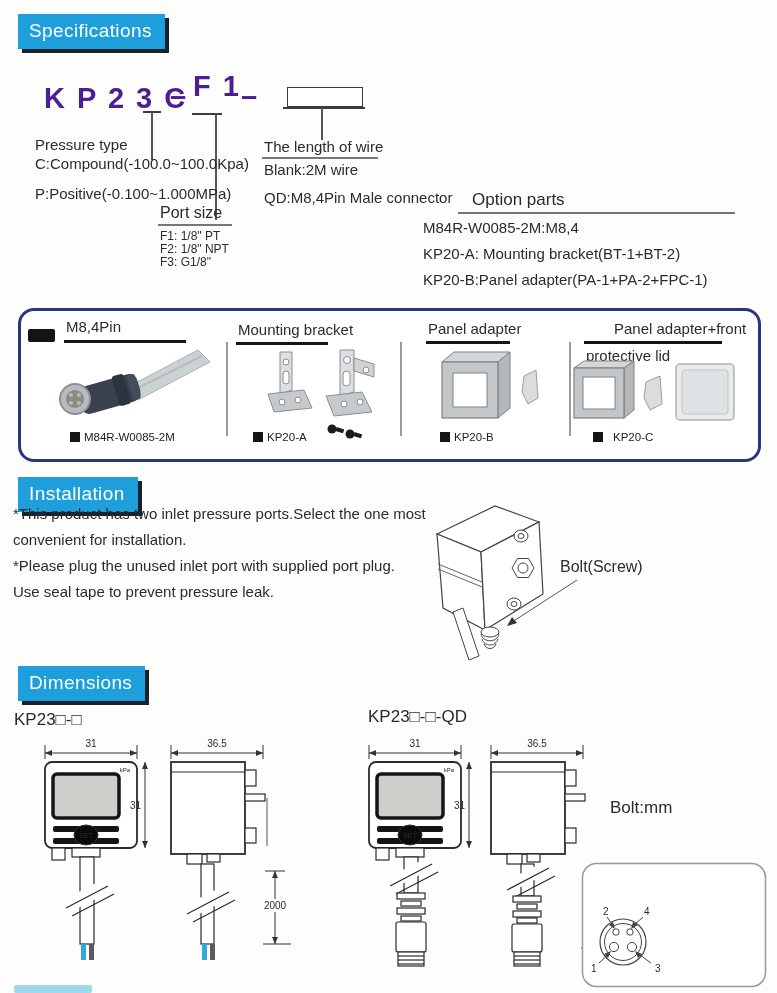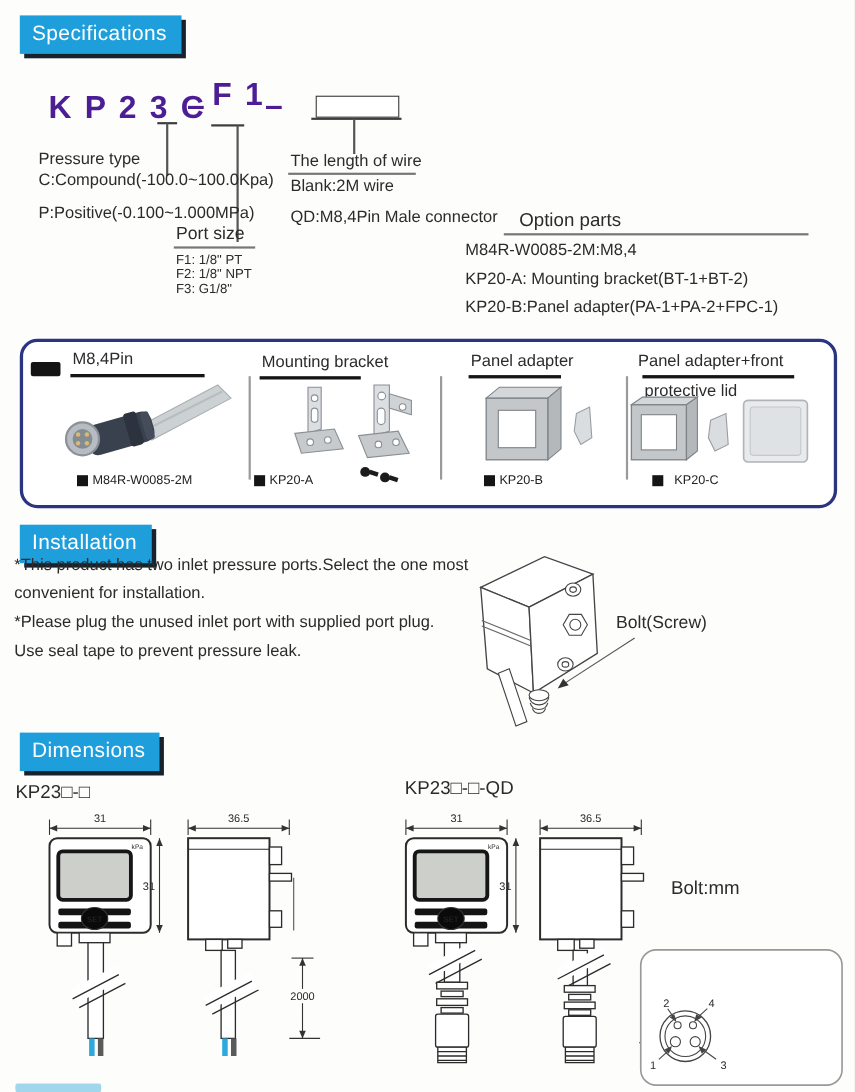--- a/index.html
+++ b/index.html
@@ -112,40 +112,40 @@
     <polygon points="64,46 100,42 110,62 72,66" fill="#c6cacd" stroke="#8a8f94"></polygon>
     <circle cx="82" cy="54" r="3" fill="#fff" stroke="#8a8f94"></circle>
     <circle cx="98" cy="52" r="3" fill="#fff" stroke="#8a8f94"></circle>
     <g>
       <circle cx="70" cy="79" r="4.5" fill="#1b1b1b"></circle>
       <rect x="74" y="77" width="8" height="4" fill="#1b1b1b" transform="rotate(18 74 79)"></rect>
       <circle cx="88" cy="84" r="4.5" fill="#1b1b1b"></circle>
       <rect x="92" y="82" width="8" height="4" fill="#1b1b1b" transform="rotate(18 92 84)"></rect>
     </g>
   </svg>
-  <div class="cap" style="left:231px;top:431px;justify-content:center;">
+  <div class="cap" style="left:253px;top:431px;justify-content:center;">
     <span class="sq"></span>
     <span>KP20-A</span>
   </div>
 
   <div class="t body15" style="left:428px;top:320px;">Panel adapter</div>
   <div class="ul2" style="left:426px;top:341px;width:84px;"></div>
   <svg style="left:432px;top:348px;" width="112" height="80" viewBox="0 0 112 80">
     <polygon points="10,14 22,4 78,4 66,14" fill="#d4d7da" stroke="#7e8387"></polygon>
     <polygon points="66,14 78,4 78,60 66,70" fill="#b4b8bb" stroke="#7e8387"></polygon>
     <rect x="10" y="14" width="56" height="56" fill="#c3c7ca" stroke="#7e8387" stroke-width="1.2"></rect>
     <rect x="21" y="25" width="34" height="34" fill="#fff" stroke="#7e8387"></rect>
     <polygon points="92,28 104,22 106,50 96,56 90,44" fill="#dadde0" stroke="#9a9ea2"></polygon>
   </svg>
   <div class="cap" style="left:440px;top:431px;">
     <span class="sq"></span>
     <span>KP20-B</span>
   </div>
 
-  <div class="t body15" style="left:580px;top:320px;">Panel adapter+front</div>
+  <div class="t body15" style="left:614px;top:320px;">Panel adapter+front</div>
   <div class="ul2" style="left:584px;top:341px;width:138px;"></div>
   <div class="t body15" style="left:586px;top:347px;">protective lid</div>
   <svg style="left:570px;top:360px;" width="178" height="66" viewBox="0 0 178 66">
     <polygon points="4,8 14,1 64,1 54,8" fill="#d4d7da" stroke="#7e8387"></polygon>
     <polygon points="54,8 64,1 64,50 54,58" fill="#b4b8bb" stroke="#7e8387"></polygon>
     <rect x="4" y="8" width="50" height="50" fill="#c3c7ca" stroke="#7e8387" stroke-width="1.2"></rect>
     <rect x="13" y="17" width="32" height="32" fill="#fff" stroke="#7e8387"></rect>
     <polygon points="76,22 90,16 92,44 80,50 74,38" fill="#dadde0" stroke="#9a9ea2"></polygon>
     <rect x="106" y="4" width="58" height="56" rx="4" fill="#e8eaec" stroke="#b0b4b7" stroke-width="1.5"></rect>
     <rect x="112" y="10" width="46" height="44" rx="3" fill="#dfe2e4" stroke="#c4c8ca"></rect>

